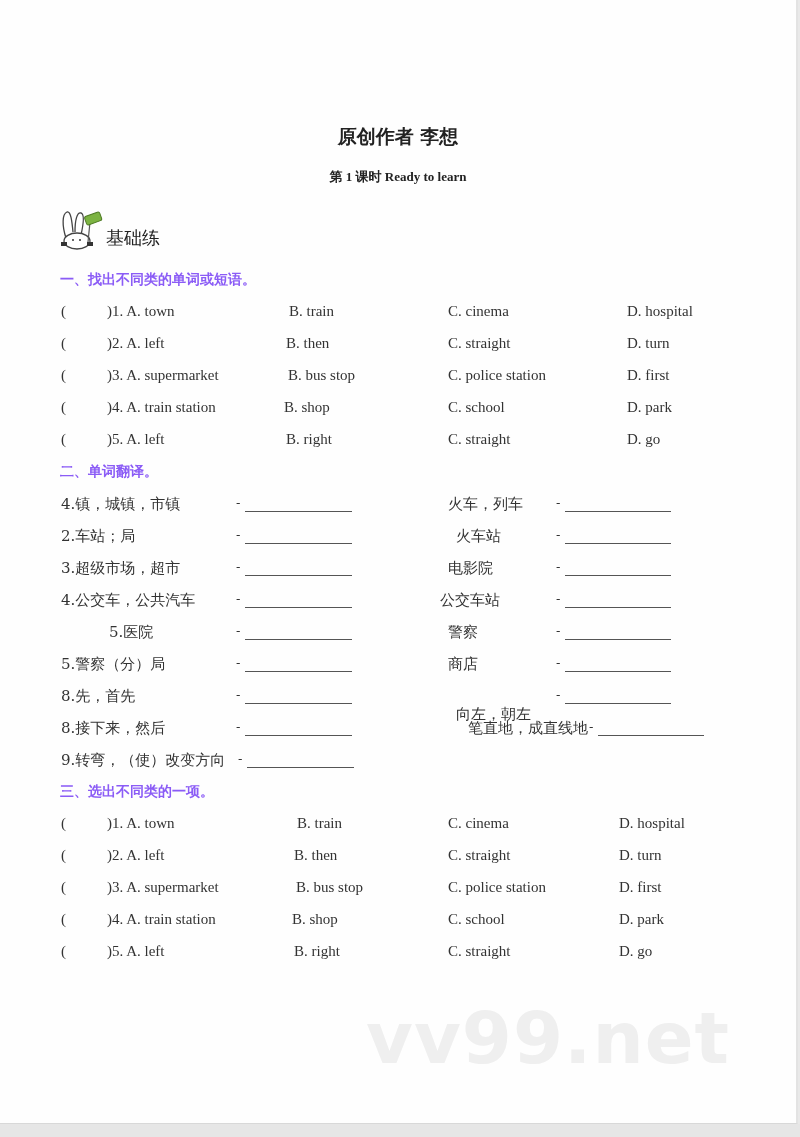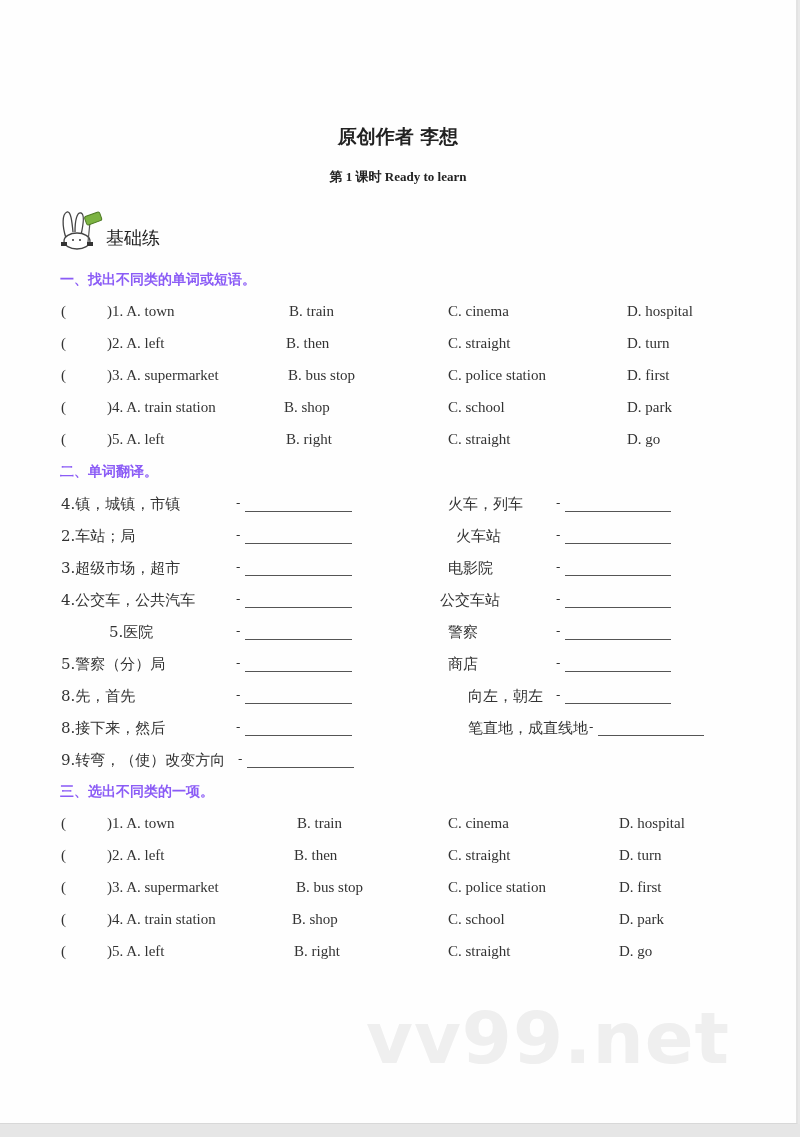--- a/index.html
+++ b/index.html
@@ -228,21 +228,21 @@
     <span class="dash" style="left:236px;">-</span>
     <div class="blank" style="left:245px;width:107px;"></div>
     <span style="left:448px;">商店</span>
     <span class="dash" style="left:556px;">-</span>
     <div class="blank" style="left:565px;width:106px;"></div>
   </div>
   <div class="tr-row" style="top:687px;">
     <span style="left:61px;">8.先，首先</span>
     <span class="dash" style="left:236px;">-</span>
     <div class="blank" style="left:245px;width:107px;"></div>
-    <span style="left:468px;">向左，朝左</span>
+    <span style="left:456px;margin-top:18px;">向左，朝左</span>
     <span class="dash" style="left:556px;">-</span>
     <div class="blank" style="left:565px;width:106px;"></div>
   </div>
   <div class="tr-row" style="top:719px;">
     <span style="left:61px;">8.接下来，然后</span>
     <span class="dash" style="left:236px;">-</span>
     <div class="blank" style="left:245px;width:107px;"></div>
     <span style="left:468px;">笔直地，成直线地</span>
     <span class="dash" style="left:589px;">-</span>
     <div class="blank" style="left:598px;width:106px;"></div>

